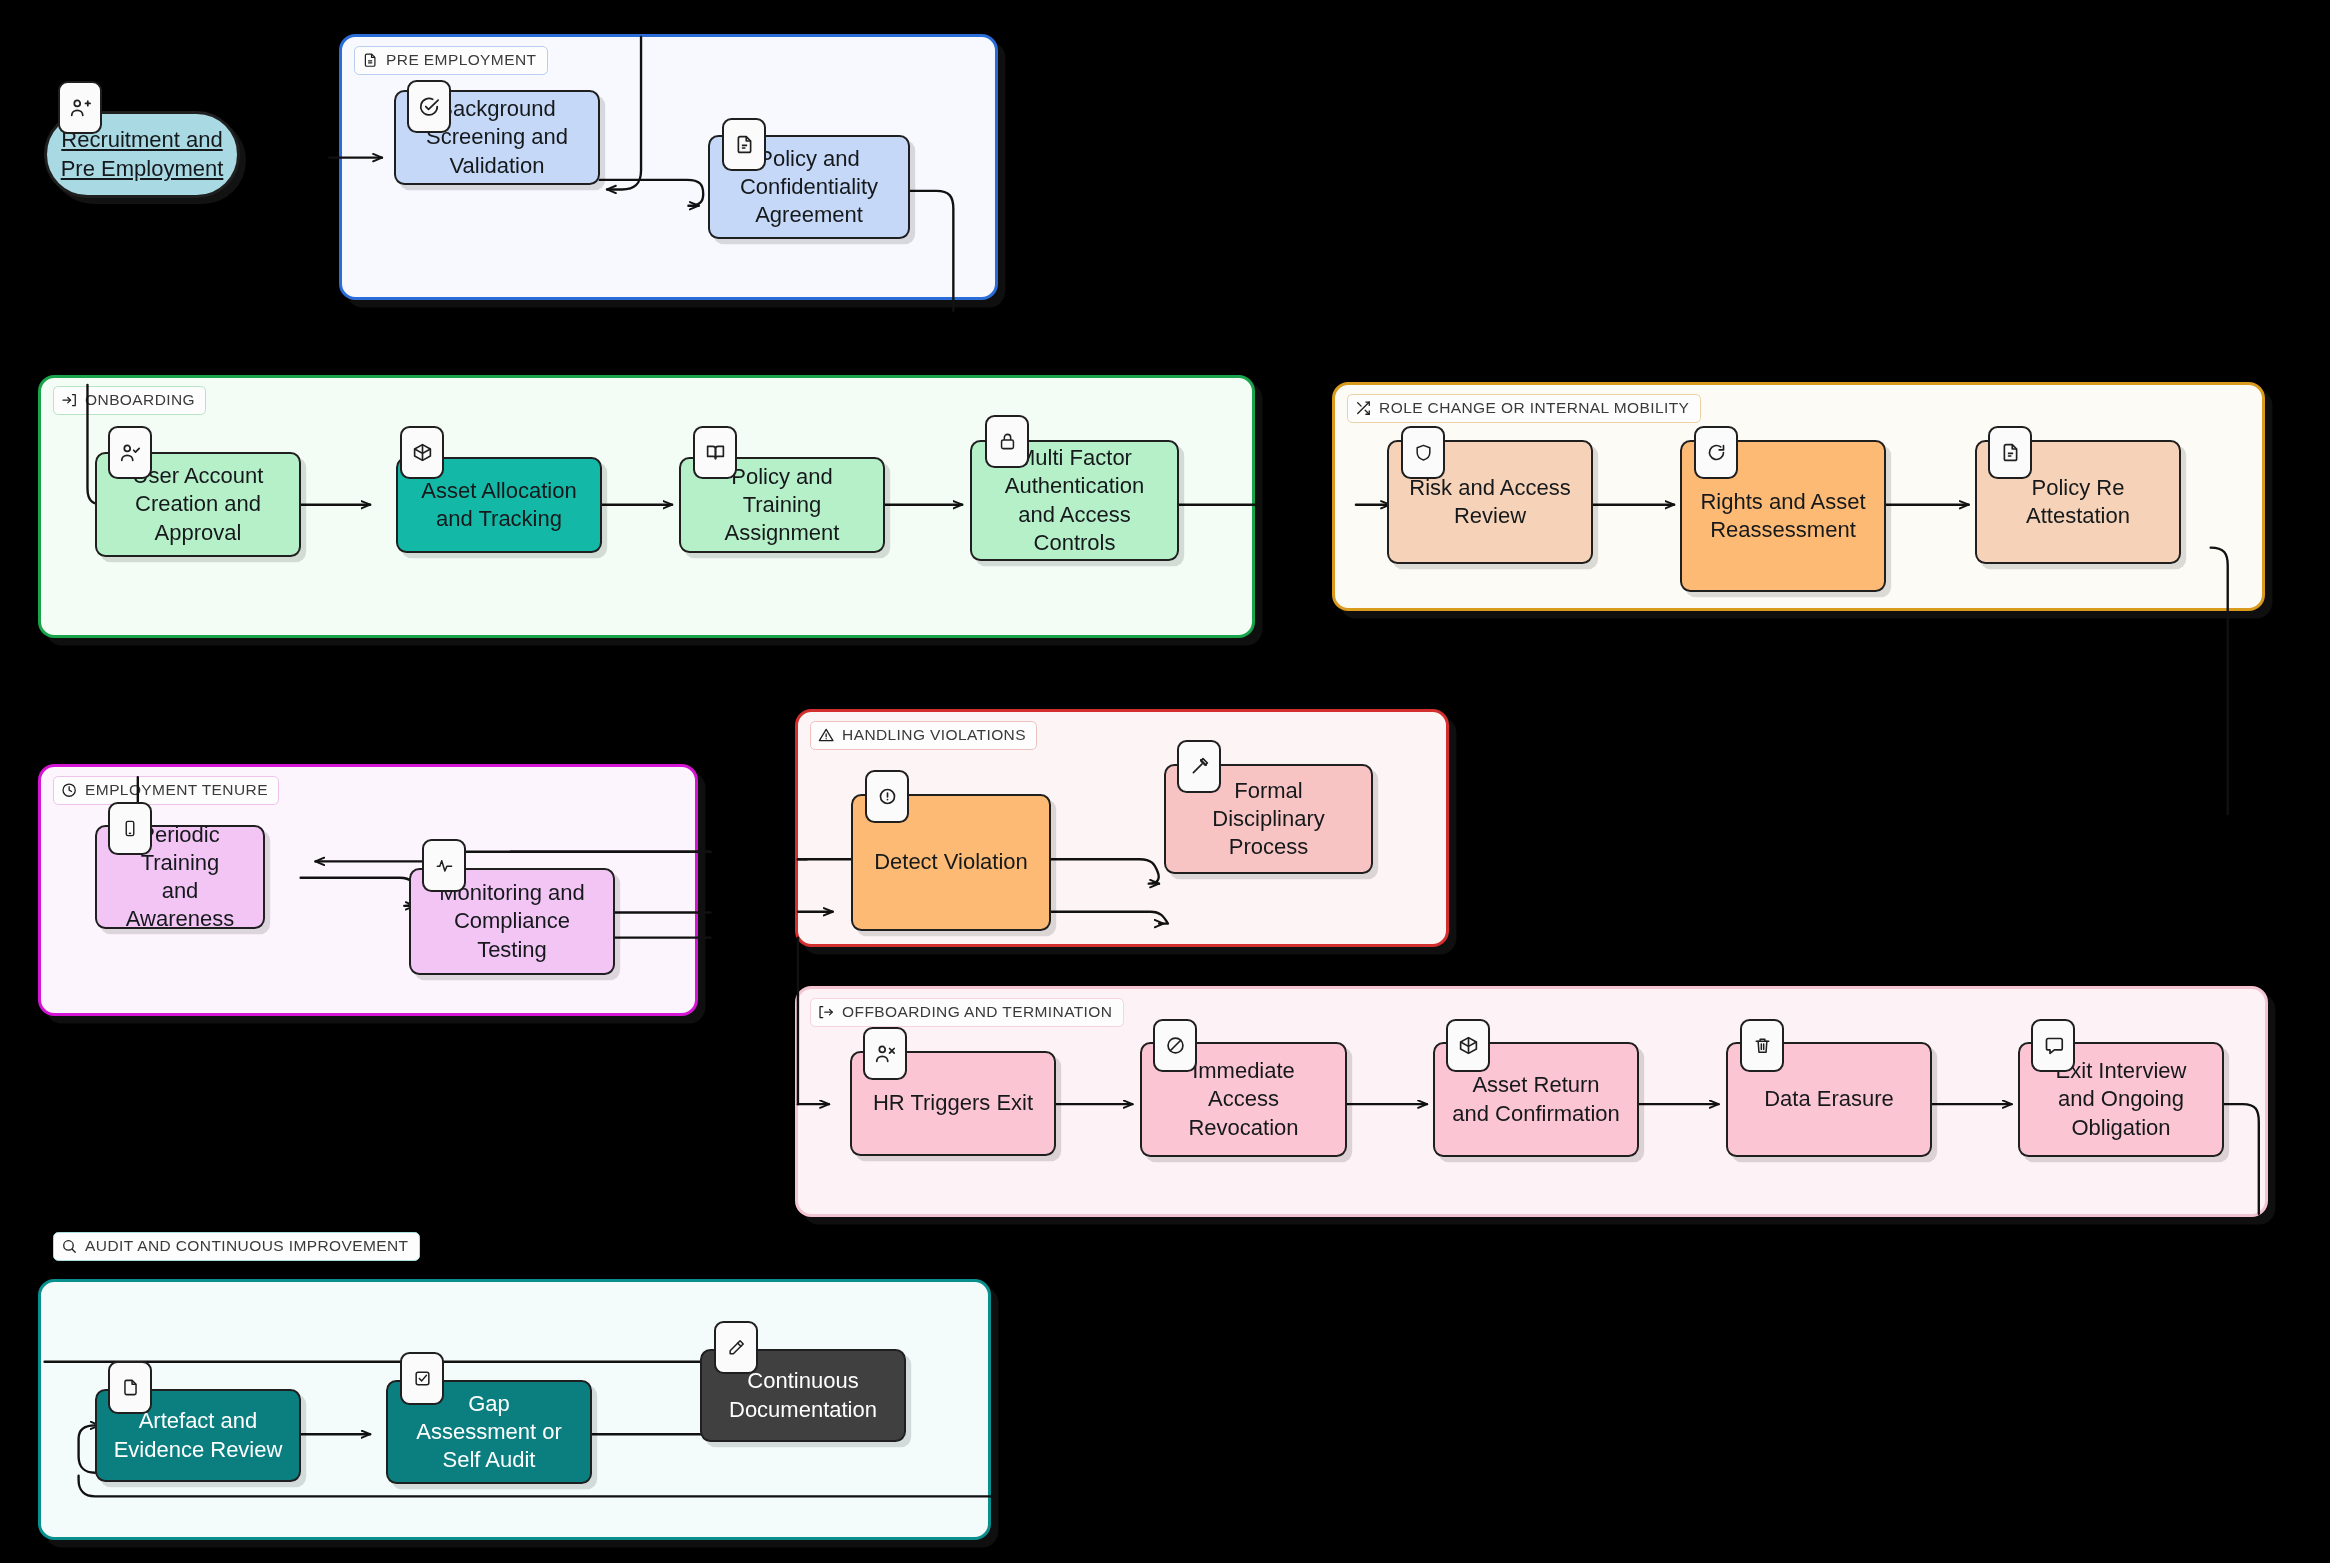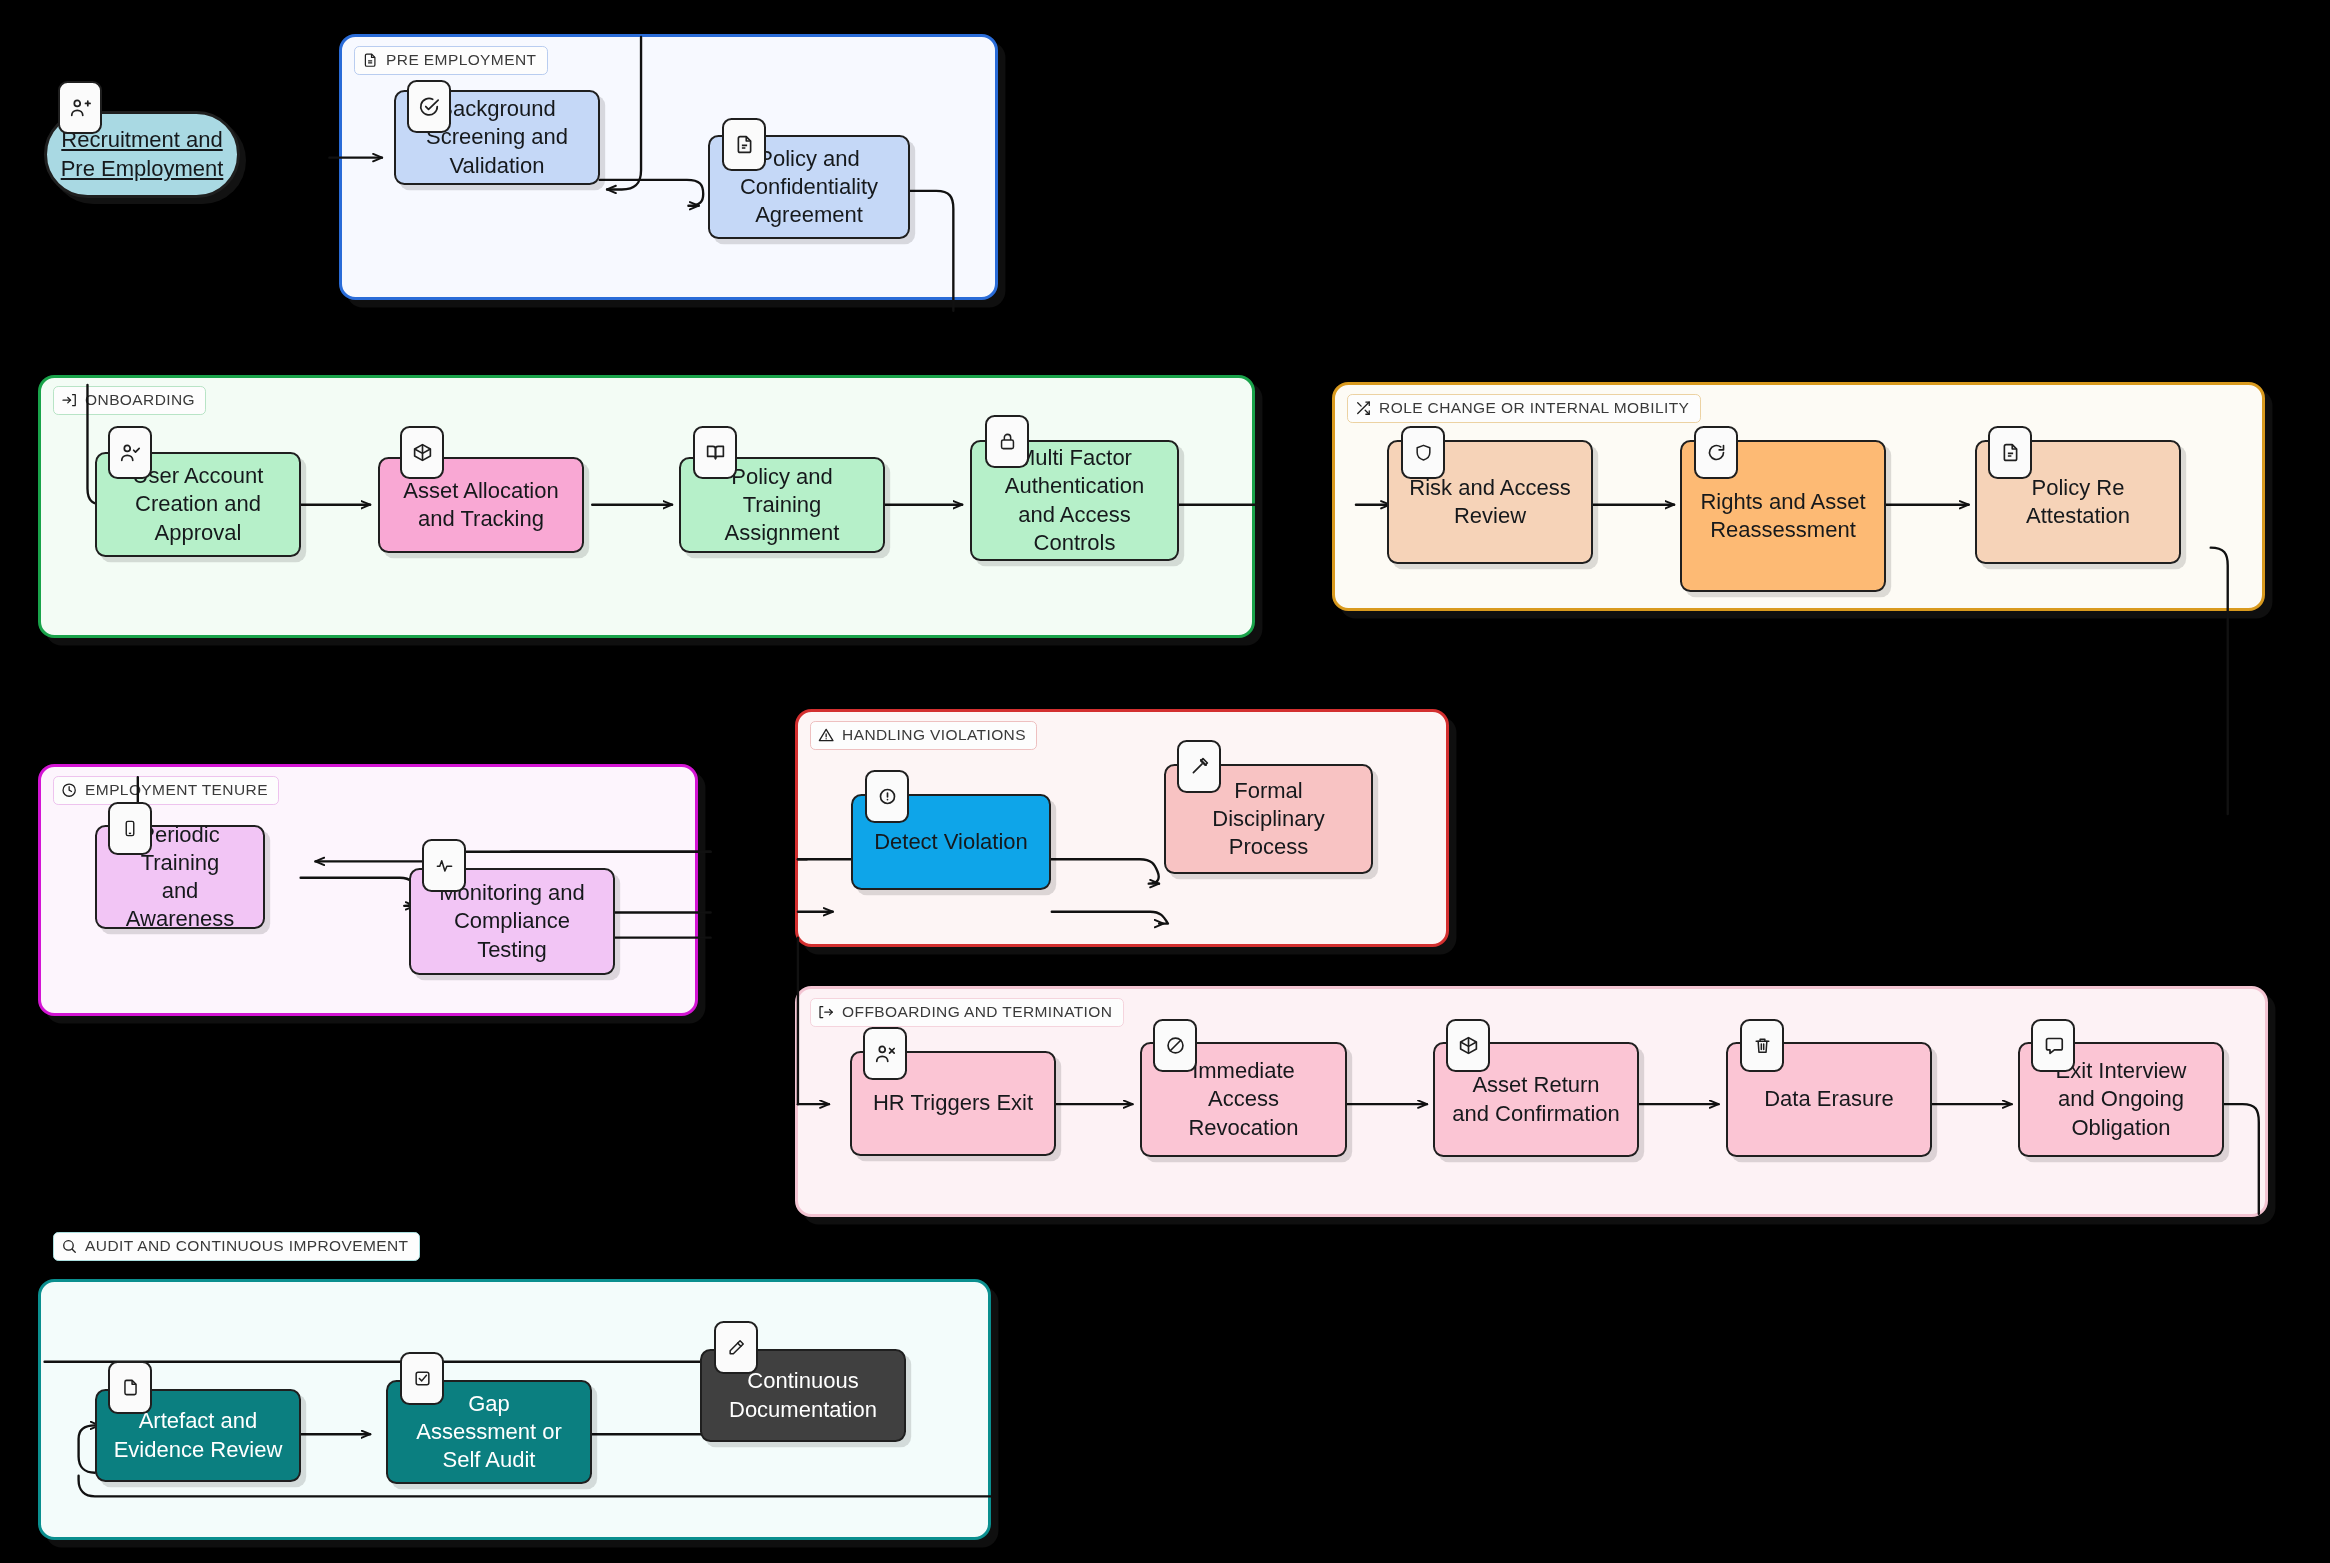--- a/index.html
+++ b/index.html
@@ -251,21 +251,21 @@
     </div>
   </div>
   <div class="node-badge" style="left:108px; top:426px;">
     <svg width="22" height="22" viewBox="0 0 24 24" fill="none" stroke="#1f1f1f" stroke-width="1.9" stroke-linecap="round" stroke-linejoin="round">
         <circle cx="9" cy="7" r="3.2"></circle>
         <path d="M3 20c0-3.4 2.7-5.5 6-5.5s6 2.1 6 5.5"></path>
         <path d="M16 9l2 2 4-4"></path>
       </svg>
   </div>
 
-  <div class="node" style="left:378px; top:457px; width:206px; height:96px; background:#f9a8d4;">
+  <div class="node" style="left:396px; top:457px; width:206px; height:96px; background:#14b8a6;">
     <div>
       <div>Asset Allocation</div>
       <div>and Tracking</div>
     </div>
   </div>
   <div class="node-badge" style="left:400px; top:426px;">
     <svg width="21" height="21" viewBox="0 0 24 24" fill="none" stroke="#1f1f1f" stroke-width="1.9" stroke-linejoin="round">
         <path d="M21 8l-9-5-9 5v8l9 5 9-5z"></path>
         <path d="M12 3v18"></path>
         <path d="M3 8l9 5 9-5"></path>
@@ -392,21 +392,21 @@
   <div class="group" style="left:795px; top:709px; width:654px; height:238px; background:#fdf5f5; border-color:#d32f2f;">
   </div>
   <div class="group-label" style="left:810px; top:721px; border-color:#eec0c0;">
     <svg width="16.3" height="16.3" viewBox="0 0 24 24" fill="none" stroke="#1f1f1f" stroke-width="1.9" stroke-linecap="round" stroke-linejoin="round">
         <path d="M12 3.5L22 20H2z"></path>
         <path d="M12 10v4.5M12 17.2v.2"></path>
       </svg>
     <span>HANDLING VIOLATIONS</span>
   </div>
 
-  <div class="node" style="left:851px; top:794px; width:200px; height:96px; background:#0ea5e9;">
+  <div class="node" style="left:851px; top:794px; width:200px; height:137px; background:#fdba74;">
     <div>
       <div>Detect Violation</div>
     </div>
   </div>
   <div class="node-badge" style="left:865px; top:770px;">
     <svg width="21" height="21" viewBox="0 0 24 24" fill="none" stroke="#1f1f1f" stroke-width="1.9" stroke-linecap="round">
         <circle cx="12" cy="12" r="8"></circle>
         <path d="M12 8v4.5M12 15.5v.2"></path>
       </svg>
   </div>

